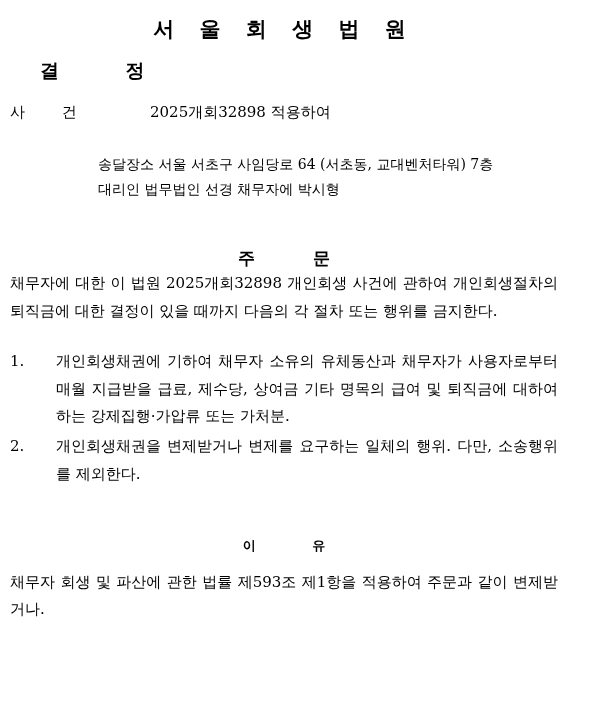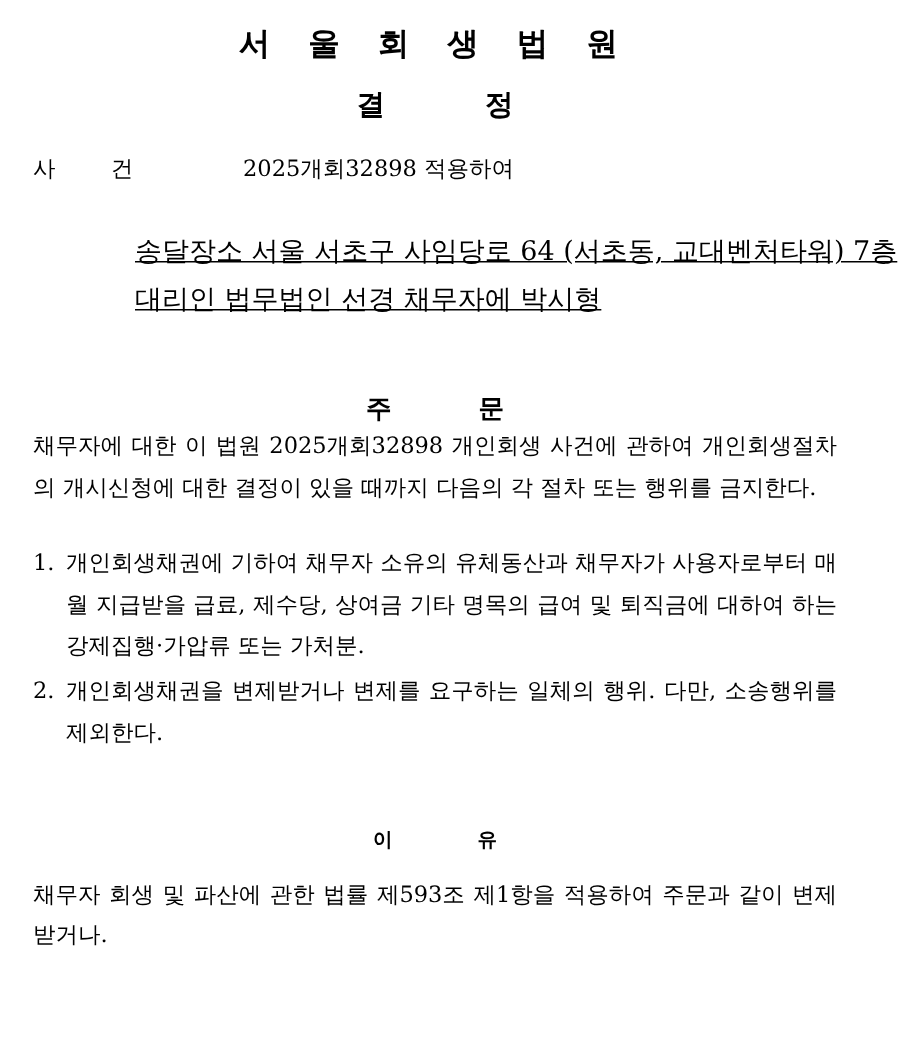--- a/index.html
+++ b/index.html
@@ -12,34 +12,33 @@
     height: 707px;
     font-family: "DejaVu Serif", "Liberation Serif", serif;
     color: #000000;
     position: relative;
     overflow: hidden;
   }
   .page {
     width: 576px;
     height: 707px;
     box-sizing: border-box;
-    padding: 8px 18px 0 22px;
+    padding: 8px 18px 0 10px;
     position: relative;
   }
   .court-title {
     text-align: center;
     font-size: 21px;
     font-weight: bold;
     letter-spacing: 9px;
     margin-top: 8px;
     margin-bottom: 0;
     line-height: 1.2;
   }
   .doc-title {
-    text-align: center;
     font-size: 19px;
     font-weight: bold;
     letter-spacing: 30px;
     margin-top: 18px;
     margin-bottom: 16px;
     line-height: 1.2;
     text-indent: 30px;
   }
   .meta-block {
     margin-top: 16px;
@@ -55,24 +54,23 @@
     flex: 0 0 140px;
     letter-spacing: 16px;
     white-space: nowrap;
   }
   .meta-value {
     flex: 1 1 auto;
     white-space: nowrap;
   }
   .addr-block {
     margin-top: 26px;
-    margin-left: 68px;
-    font-size: 18px;
+    margin-left: 88px;
+    font-size: 14px;
     line-height: 1.75;
-    text-decoration: underline;
   }
   .addr-line {
     white-space: nowrap;
   }
   .section-head {
     text-align: center;
     font-size: 17px;
     font-weight: bold;
     letter-spacing: 26px;
     text-indent: 26px;
@@ -98,20 +96,21 @@
   }
   .list-num {
     flex: 0 0 22px;
     text-align: left;
   }
   .list-text {
     flex: 1 1 auto;
     text-align: justify;
     text-indent: 0;
     padding-left: 0;
+    margin-left: 24px;
   }
   .reason-head {
     text-align: center;
     font-size: 13px;
     font-weight: bold;
     letter-spacing: 26px;
     text-indent: 26px;
     margin-top: 48px;
     margin-bottom: 14px;
   }
@@ -132,21 +131,21 @@
     </div>
   </div>
 
   <div class="addr-block">
     <div class="addr-line">송달장소  서울 서초구 사임당로 64 (서초동, 교대벤처타워) 7층</div>
     <div class="addr-line">대리인 법무법인 선경 채무자에 박시형</div>
   </div>
 
   <div class="section-head">주        문</div>
 
-  <p class="para">채무자에 대한 이 법원 2025개회32898 개인회생 사건에 관하여 개인회생절차의 개시신청에 대한 결정이 있을 때까지 다음의 각 절차 또는 행위를 금지한다.</p>
+  <p class="para">채무자에 대한 이 법원 2025개회32898 개인회생 사건에 관하여 개인회생절차의 퇴직금에 대한 결정이 있을 때까지 다음의 각 절차 또는 행위를 금지한다.</p>
 
   <ul class="list">
     <li class="list-item">
       <span class="list-num">1.</span>
       <span class="list-text">개인회생채권에 기하여 채무자 소유의 유체동산과 채무자가 사용자로부터 매월 지급받을 급료, 제수당, 상여금 기타 명목의 급여 및 퇴직금에 대하여 하는 강제집행·가압류 또는 가처분.</span>
     </li>
     <li class="list-item">
       <span class="list-num">2.</span>
       <span class="list-text">개인회생채권을 변제받거나 변제를 요구하는 일체의 행위. 다만, 소송행위를 제외한다.</span>
     </li>

